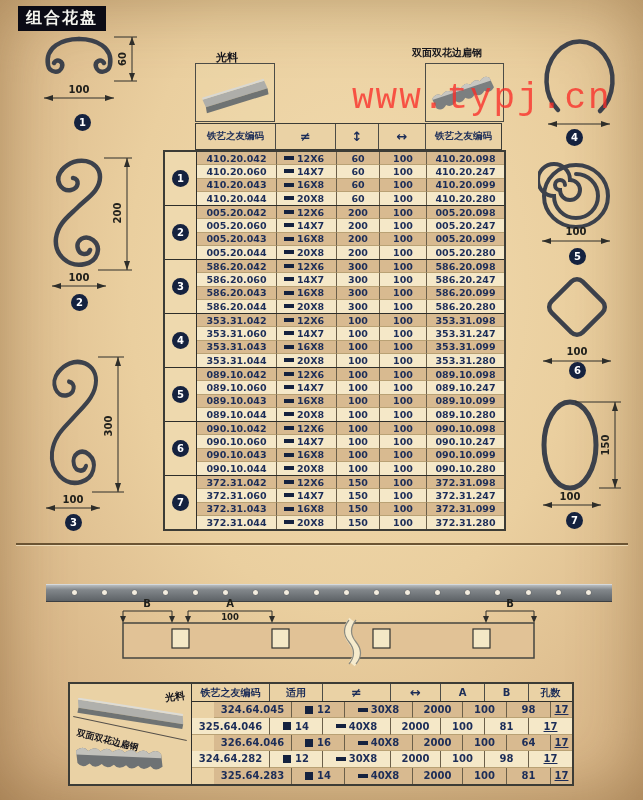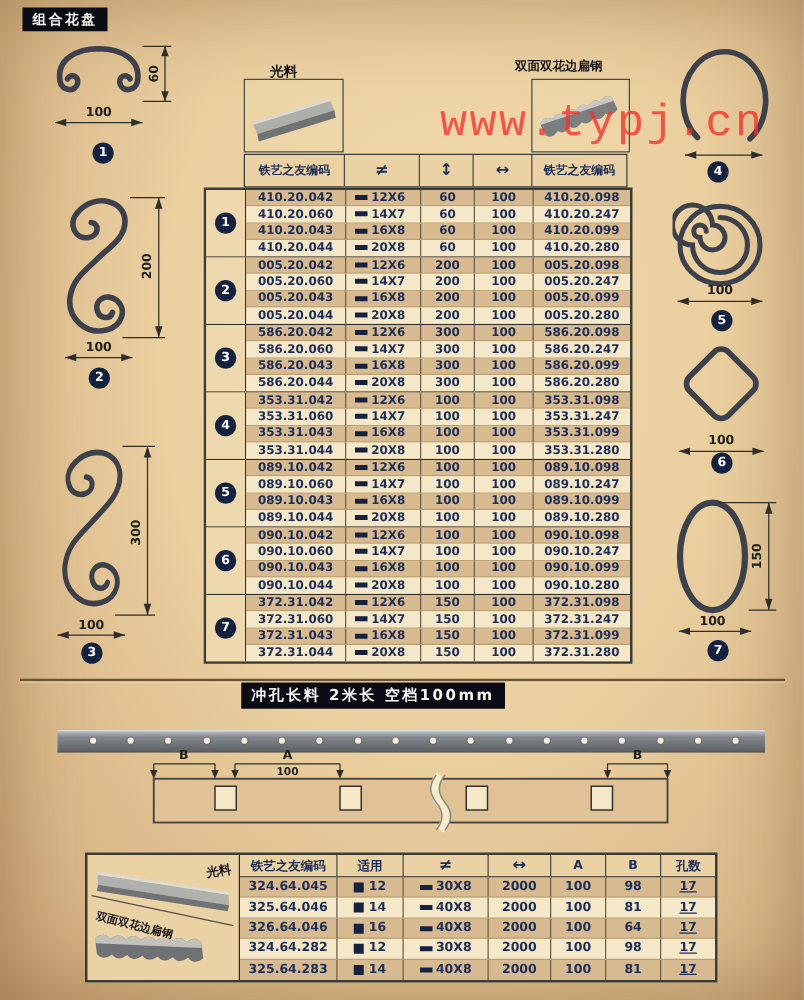--- a/index.html
+++ b/index.html
@@ -59,39 +59,39 @@
   
   #bottom-table{left:68px;top:682px;width:506px;height:104px;border:2px solid #3c3c36;
                 box-sizing:border-box;display:flex;background:#ead2a5;}
   #bt-photo{width:122px;border-right:1px solid #2e2e2a;box-sizing:border-box;position:relative;}
   #bt-right{flex:1;display:flex;flex-direction:column;}
   #bt-headrow{display:flex;height:18px;border-bottom:1px solid #2e2e2a;}
   #bt-headrow .hc{display:flex;align-items:center;justify-content:center;font-size:10px;
                   font-weight:bold;color:#1c2d58;border-right:1px solid #4c4c46;box-sizing:border-box;}
   #bt-headrow .hc:last-child{border-right:none;}
   .bt-row{display:flex;height:16.4px;font-size:10px;font-weight:bold;color:#1c2d58;}
-  .bt-row.dark{background:#d8ba90;} .bt-row.light{background:#f5e8c8;}
+  .bt-row.dark{background:#d8ba90;margin-left:22px;} .bt-row.light{background:#f5e8c8;}
   .bt-row .c{display:flex;align-items:center;justify-content:center;
              border-right:1px solid #6b5f49;border-bottom:1px solid #b9a174;box-sizing:border-box;}
   .bt-row:last-child .c{border-bottom:none;}
   .bt-row .c:last-child{border-right:none;text-decoration:underline;}
   .b-code{width:78px;} .b-fit{width:53px;} .b-size{width:68px;} .b-span{width:50px;}
   .b-a{width:44px;} .b-b{width:44px;} .b-holes{flex:1;}
 
   svg text{font-family:"DejaVu Sans",sans-serif;font-size:10px;font-weight:bold;fill:#20201c;}
   .iron{fill:none;stroke:#3c414b;stroke-width:4.5;stroke-linecap:round;}
   .dimline{stroke:#2e2e2a;stroke-width:1;}
   .dimarrow{fill:#2e2e2a;}
 </style>
 </head>
 <body>
 
 <div id="page">
 
-  <div class="abs blackbox" style="left:18px;top:6px;font-size:11px;">组合花盘</div>
+  <div class="abs blackbox" style="left:18px;top:6px;font-size:16px;">组合花盘</div>
 
   <div class="abs" id="wm2">www.typj.cn</div>
 
   <svg class="abs" style="left:36px;top:30px;" width="120" height="80" viewBox="0 0 120 80">
     <path class="iron" d="M43,9 C26,9 9,17 12,35 c1.5,8 12,9 14,2 c1.6,-5.6 -5,-9 -8,-4"></path>
     <path class="iron" d="M43,9 C60,9 77,17 74,35 c-1.5,8 -12,9 -14,2 c-1.6,-5.6 5,-9 8,-4"></path>
     <line class="dimline" x1="96" y1="7" x2="96" y2="51"></line>
     <line class="dimline" x1="78" y1="7" x2="101" y2="7"></line>
       <line class="dimline" x1="78" y1="51" x2="101" y2="51"></line>
     <path class="dimarrow" d="M96,7 l-3,8 h6 z"></path>
@@ -454,21 +454,20 @@
               <span class="c c-h">150</span>
               <span class="c c-w">100</span>
               <span class="c c-code2">372.31.280</span>
             </div>
           </div>
         </div>
       </div>
   </div>
 
   <div class="abs" id="divider"></div>
-  <div class="abs blackbox" style="left:193px;top:546px;font-size:12px;">冲孔长料 2米长 空档100mm</div>
   <div class="abs" id="punchbar">
       <span class="dot" style="left: 26px;"></span>
       <span class="dot" style="left: 56.2353px;"></span>
       <span class="dot" style="left: 86.4706px;"></span>
       <span class="dot" style="left: 116.706px;"></span>
       <span class="dot" style="left: 146.941px;"></span>
       <span class="dot" style="left: 177.176px;"></span>
       <span class="dot" style="left: 207.412px;"></span>
       <span class="dot" style="left: 237.647px;"></span>
       <span class="dot" style="left: 267.882px;"></span>

